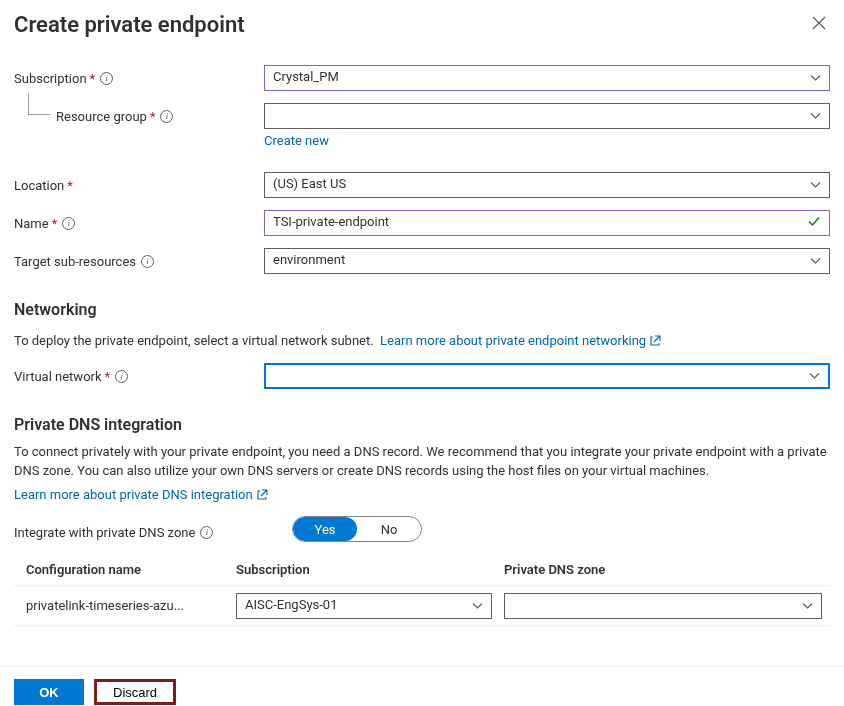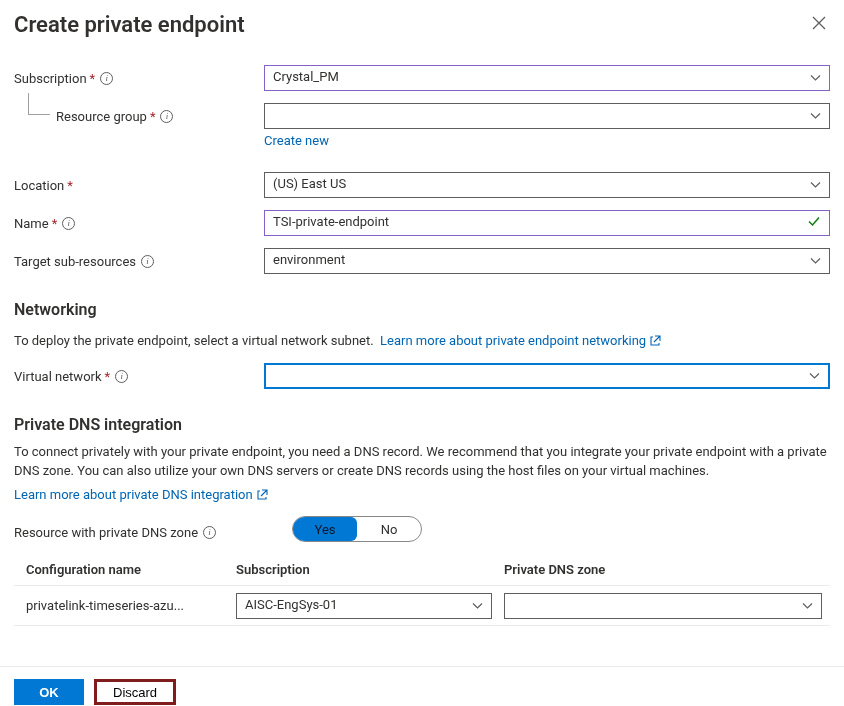--- a/index.html
+++ b/index.html
@@ -143,22 +143,22 @@
     flex: 1;
     display: inline-flex;
     align-items: center;
     justify-content: center;
     padding: 0 18px;
     font-size: 13px;
     cursor: pointer;
   }
   .toggle .active {
     background: #0078d4;
-    color: #0f172a;
-    border-radius: 6px;
+    color: #fef9c3;
+    border-radius: 12px;
   }
   .dns-table {
     margin-top: 14px;
     width: 100%;
   }
   .dns-headers {
     display: flex;
     font-weight: 600;
     border-bottom: 1px solid #edebe9;
     padding: 6px 0 8px 12px;
@@ -332,21 +332,21 @@
   <div class="section-title">Private DNS integration</div>
   <div class="section-text">
     <span>To connect privately with your private endpoint, you need a DNS record. We recommend that you integrate your private endpoint with a private DNS zone. You can also utilize your own DNS servers or create DNS records using the host files on your virtual machines.</span><br>
     <a class="link-text"><span>Learn more about private DNS integration</span><span class="ext-icon"><svg width="11" height="11" viewBox="0 0 11 11">
             <path d="M3 2 H1 V10 H9 V8 M5 1 H10 V6 M10 1 L4 7" stroke="#0065b3" stroke-width="1.1" fill="none"></path>
           </svg></span></a>
   </div>
 
   <div class="form-row" style="align-items:center;">
     <div class="form-label" style="width:278px;">
-      <span>Resource with private DNS zone</span>
+      <span>Integrate with private DNS zone</span>
       <span class="info-icon"></span>
     </div>
     <div>
       <div class="toggle">
         <span class="active">Yes</span>
         <span>No</span>
       </div>
     </div>
   </div>
 

